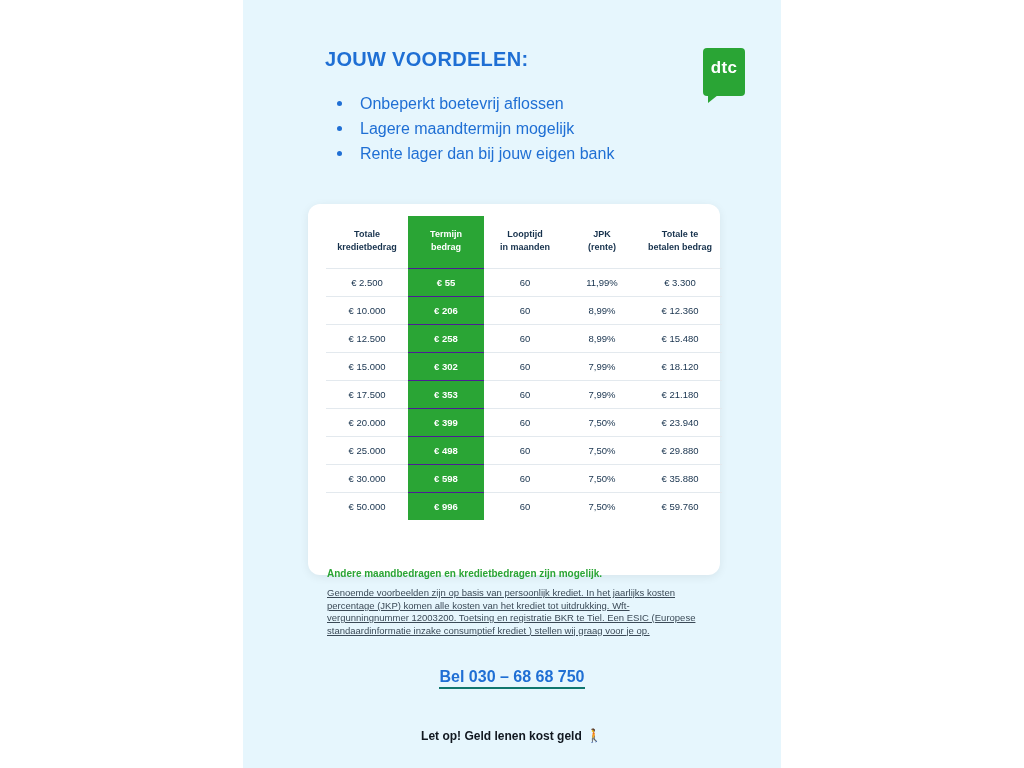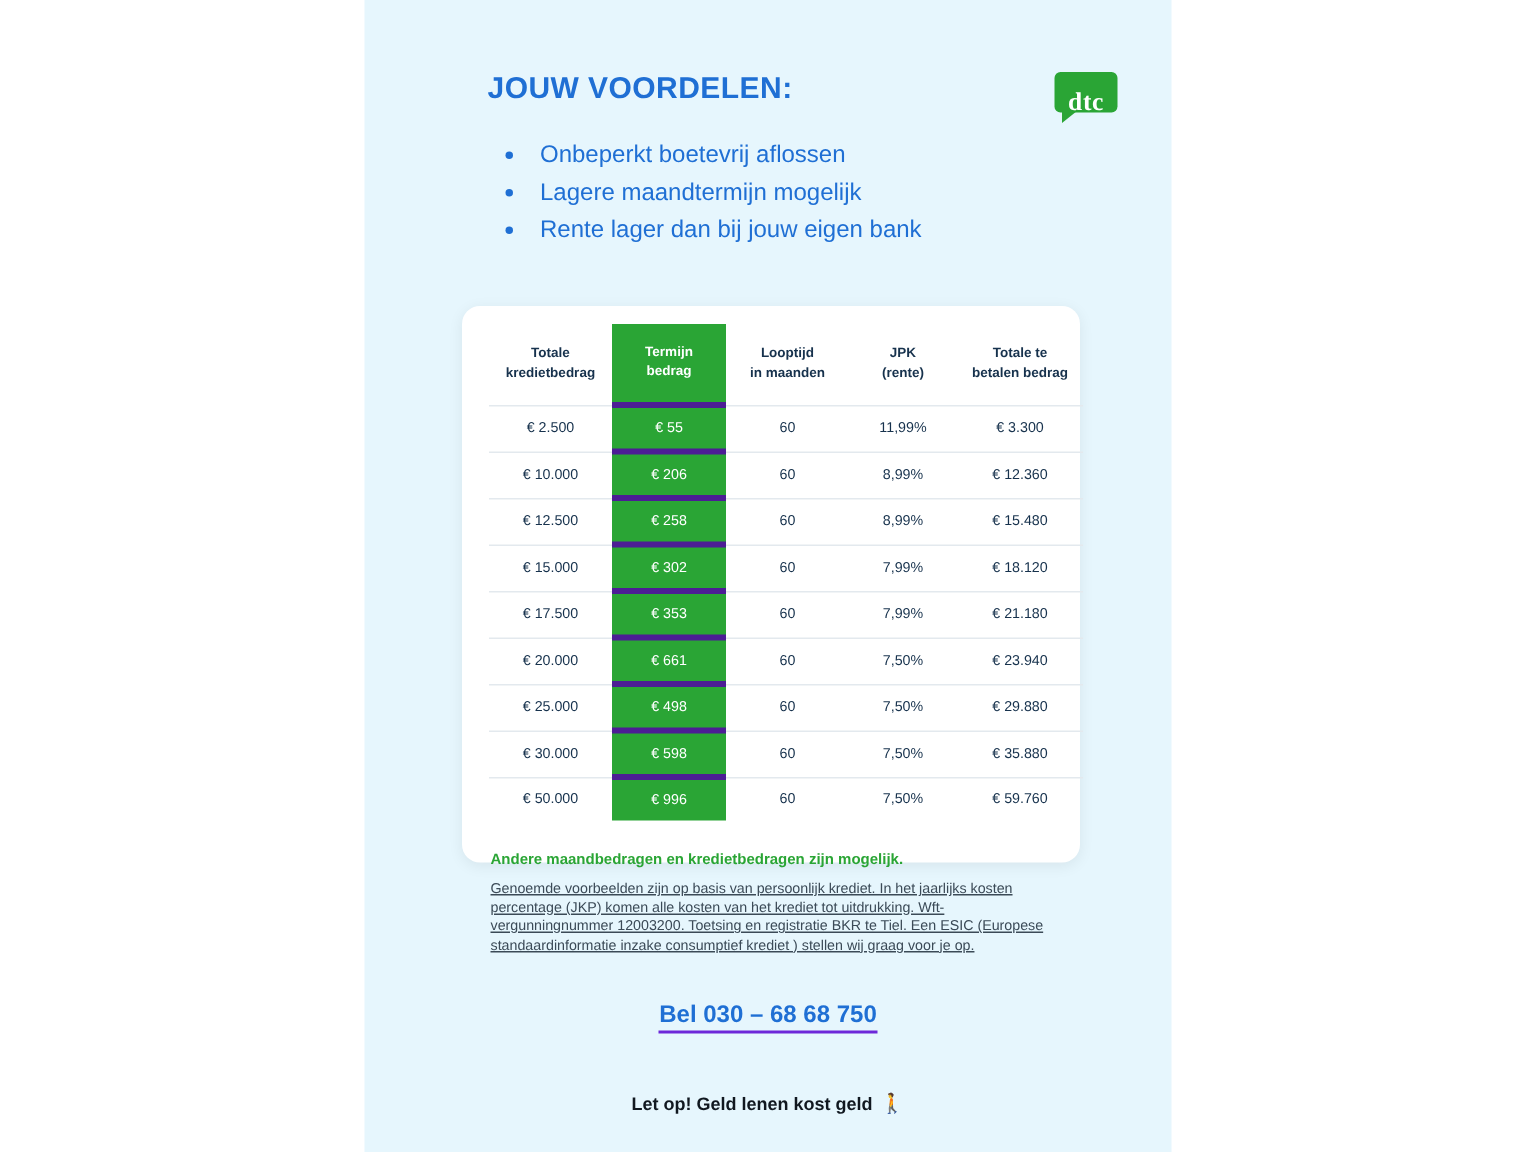--- a/index.html
+++ b/index.html
@@ -37,24 +37,23 @@
     position: absolute;
     left: 82px;
     top: 48px;
     width: 420px;
   }
   .logo {
     position: absolute;
     right: 0;
     top: 0;
     width: 42px;
-    height: 27px;
+    height: 48px;
     background: #2aa535;
     border-radius: 4px 4px 4px 4px;
-    font-family: Liberation Serif, serif;
   }
   .logo::after {
     content: "";
     position: absolute;
     left: 5px;
     bottom: -7px;
     width: 0;
     height: 0;
     border-left: 10px solid #2aa535;
     border-bottom: 8px solid transparent;
@@ -146,21 +145,21 @@
   table.rates tr td:nth-child(2),
   table.rates tr th:nth-child(2) { width: 72px; }
   table.rates tr td:nth-child(3),
   table.rates tr th:nth-child(3) { width: 78px; }
   table.rates tr td:nth-child(4),
   table.rates tr th:nth-child(4) { width: 68px; }
   table.rates tr td:nth-child(5),
   table.rates tr th:nth-child(5) { width: 80px; }
 
   .col-hl { background: #2aa535; color: #ffffff !important; }
-  table.rates td.col-hl { border-top: 4px solid #4c1d95; font-weight: normal; }
+  table.rates td.col-hl { border-top: 1px solid #4c1d95; font-weight: bold; }
   table.rates th.col-hl { color: #ffffff; }
   tbody tr:last-child td.col-hl { border-radius: 0 0 0 0; }
 
   
   .foot {
     position: absolute;
     left: 84px;
     top: 568px;
     width: 380px;
   }
@@ -182,21 +181,21 @@
     left: 0;
     top: 668px;
     width: 538px;
     text-align: center;
   }
   .phone a {
     font-size: 16px;
     font-weight: bold;
     color: #1f6fd4;
     text-decoration: none;
-    border-bottom: 2px solid #6d28d9;
+    border-bottom: 2px solid #0f766e;
     padding-bottom: 2px;
   }
   .warning {
     position: absolute;
     left: 0;
     top: 718px;
     width: 538px;
     text-align: center;
     font-size: 12px;
     font-weight: bold;
@@ -287,21 +286,21 @@
             </tr>
             <tr>
               <td>€ 17.500</td>
               <td class="col-hl">€ 353</td>
               <td>60</td>
               <td>7,99%</td>
               <td>€ 21.180</td>
             </tr>
             <tr>
               <td>€ 20.000</td>
-              <td class="col-hl">€ 661</td>
+              <td class="col-hl">€ 399</td>
               <td>60</td>
               <td>7,50%</td>
               <td>€ 23.940</td>
             </tr>
             <tr>
               <td>€ 25.000</td>
               <td class="col-hl">€ 498</td>
               <td>60</td>
               <td>7,50%</td>
               <td>€ 29.880</td>

